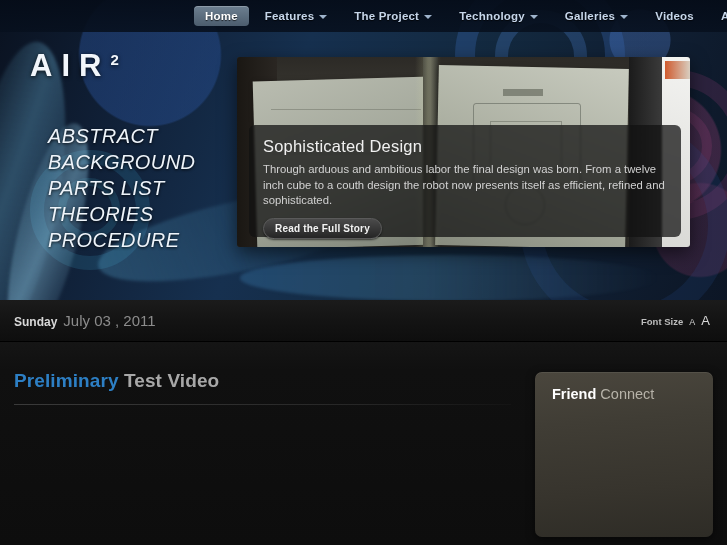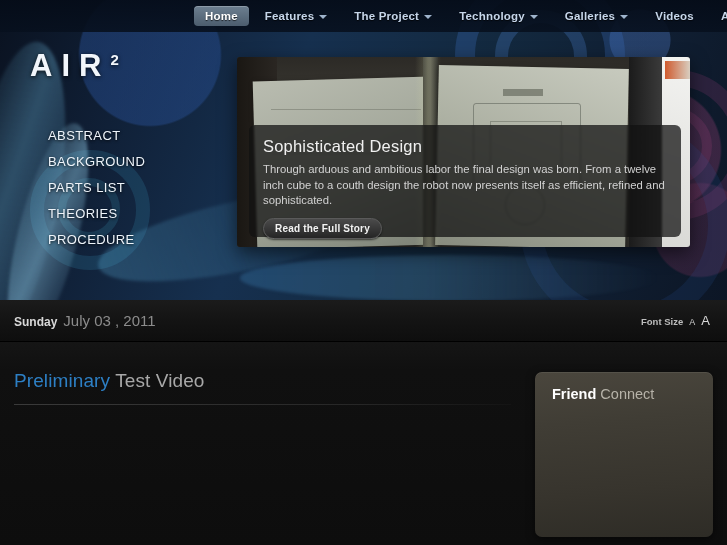--- a/index.html
+++ b/index.html
@@ -68,23 +68,24 @@
   .logo {
     position:absolute; left:30px; top:48px; z-index:10;
     color:#f2f6fb; font-size:31px; font-weight:bold;
     letter-spacing:9px; text-shadow:0 1px 4px rgba(0,0,0,.8);
   }
   .logo sup { font-size:15px; letter-spacing:0; vertical-align:super; }
 
   
   .hero-menu { position:absolute; left:48px; top:123px; z-index:10; }
   .hero-menu li {
-    list-style:none; color:#eef4fa; font-size:13px;
+    list-style:none; color:#eef4fa; font-size:20px;
     letter-spacing:.4px; line-height:26px; cursor:pointer;
     text-shadow:0 1px 3px rgba(0,0,0,.85);
+    font-style:italic;
   }
 
   
   .slider {
     position:absolute; left:237px; top:57px; width:453px; height:190px; z-index:9;
     border-radius:3px; overflow:hidden;
     box-shadow:0 6px 18px rgba(0,0,0,.55);
     background:
       linear-gradient(180deg,#2c2a26 0%,#3a3832 22%,#46443c 50%,#2b2a26 100%);
   }
@@ -140,21 +141,21 @@
   }
   .search-input::placeholder { color:#8a8a8a; }
   .search-icon { margin-right:9px; display:flex; align-items:center; cursor:pointer; }
   .fontsize { position:absolute; left:641px; top:13px; display:flex; align-items:baseline; gap:6px; }
   .fontsize .lbl { color:#bdbdbd; font-size:9.5px; font-weight:bold; }
   .fontsize .a-sm { color:#cfcfcf; font-size:9px; cursor:pointer; }
   .fontsize .a-lg { color:#d8d8d8; font-size:13px; cursor:pointer; }
 
   
   .content { position:absolute; left:0; top:342px; width:727px; height:203px;
-             background:linear-gradient(180deg,#151515 0%,#101010 14%,#0d0d0d 100%); }
+             background:linear-gradient(180deg,#151515 0%,#101010 14%,#0d0d0d 100%);font-weight:bold; }
   .post-title { position:absolute; left:14px; top:28px; font-size:19px; letter-spacing:.1px; }
   .post-title .hl { color:#2d7fc4; }
   .post-title .rest { color:#a8a8a8; }
   .divider { position:absolute; left:14px; top:62px; width:497px; height:1px;
              background:linear-gradient(90deg,#3a3a3a 0%,#262626 70%,#141414 100%); }
 
   .widget {
     position:absolute; left:535px; top:372px; width:178px; height:165px;
     border-radius:7px;
     background:linear-gradient(175deg,#4a463d 0%,#403d35 30%,#37342d 70%,#2e2c26 100%);

